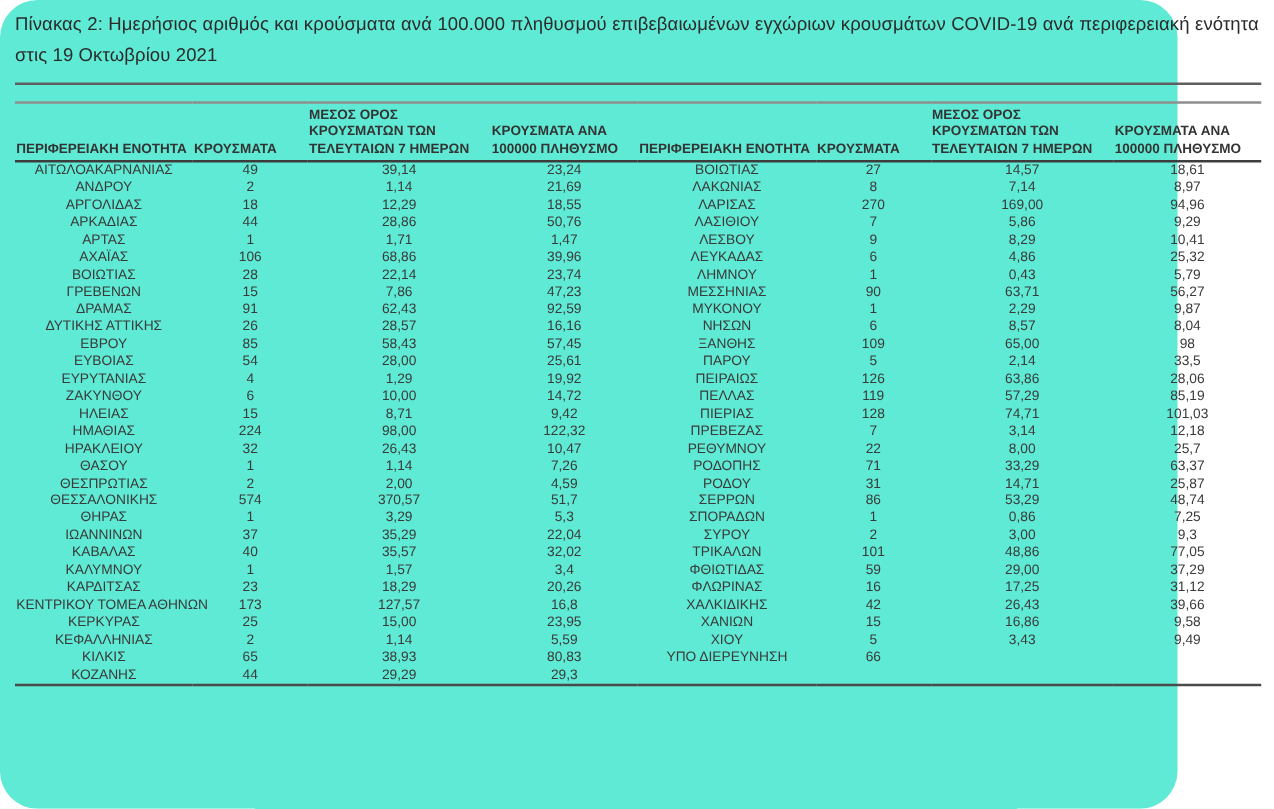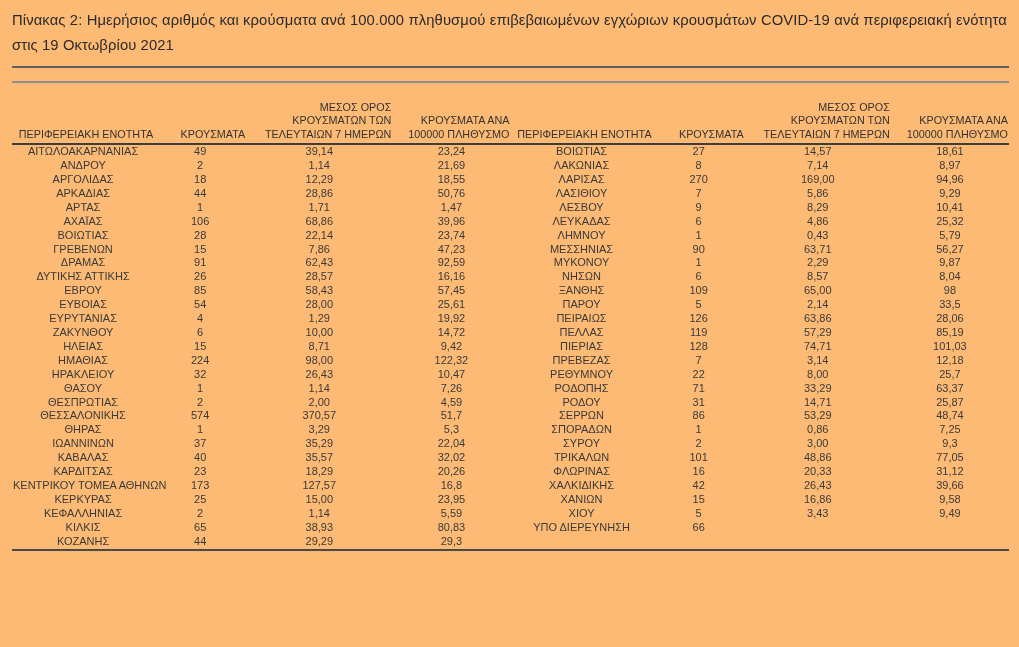--- a/index.html
+++ b/index.html
@@ -9,24 +9,25 @@
   }
   body {
     width: 1019px;
     height: 647px;
     overflow: hidden;
     font-family: "Liberation Sans", "DejaVu Sans", sans-serif;
     color: #3a3a3a;
   }
   .page {
     box-sizing: border-box;
-    width: 1019px;
+    width: 942px;
     height: 647px;
     padding: 8px 12px 0 12px;
-    background: #fdba74;
+    background: #5eead4;
+    border-radius: 30px;
   }
   .doc-title {
     width: 995px;
     font-size: 14.8px;
     line-height: 25px;
     color: #2b2b2b;
     text-align: justify;
     letter-spacing: 0.1px;
   }
   .rule-title {
@@ -37,27 +38,27 @@
   }
   table.covid-table {
     width: 997px;
     margin-top: 13px;
     border-collapse: collapse;
     table-layout: fixed;
     border-top: 2px solid #8f8f8f;
     border-bottom: 2.5px solid #4a4a4a;
   }
   table.covid-table thead th {
-    font-weight: normal;
+    font-weight: bold;
     font-size: 10.8px;
     line-height: 13.4px;
     color: #333333;
-    text-align: right;
+    text-align: left;
     vertical-align: bottom;
-    padding: 18px 1px 2px 1px;
+    padding: 3px 1px 2px 1px;
     border-bottom: 2.5px solid #3d3d3d;
     white-space: normal;
   }
   table.covid-table tbody td {
     font-size: 11px;
     height: 13.9px;
     line-height: 13.9px;
     padding: 0 1px;
     text-align: center;
     white-space: nowrap;
@@ -326,27 +327,37 @@
           <td>ΚΑΒΑΛΑΣ</td>
           <td>40</td>
           <td>35,57</td>
           <td>32,02</td>
           <td>ΤΡΙΚΑΛΩΝ</td>
           <td>101</td>
           <td>48,86</td>
           <td>77,05</td>
         </tr>
         <tr>
+          <td>ΚΑΛΥΜΝΟΥ</td>
+          <td>1</td>
+          <td>1,57</td>
+          <td>3,4</td>
+          <td>ΦΘΙΩΤΙΔΑΣ</td>
+          <td>59</td>
+          <td>29,00</td>
+          <td>37,29</td>
+        </tr>
+        <tr>
           <td>ΚΑΡΔΙΤΣΑΣ</td>
           <td>23</td>
           <td>18,29</td>
           <td>20,26</td>
           <td>ΦΛΩΡΙΝΑΣ</td>
           <td>16</td>
-          <td>20,33</td>
+          <td>17,25</td>
           <td>31,12</td>
         </tr>
         <tr>
           <td>ΚΕΝΤΡΙΚΟΥ ΤΟΜΕΑ ΑΘΗΝΩΝ</td>
           <td>173</td>
           <td>127,57</td>
           <td>16,8</td>
           <td>ΧΑΛΚΙΔΙΚΗΣ</td>
           <td>42</td>
           <td>26,43</td>

